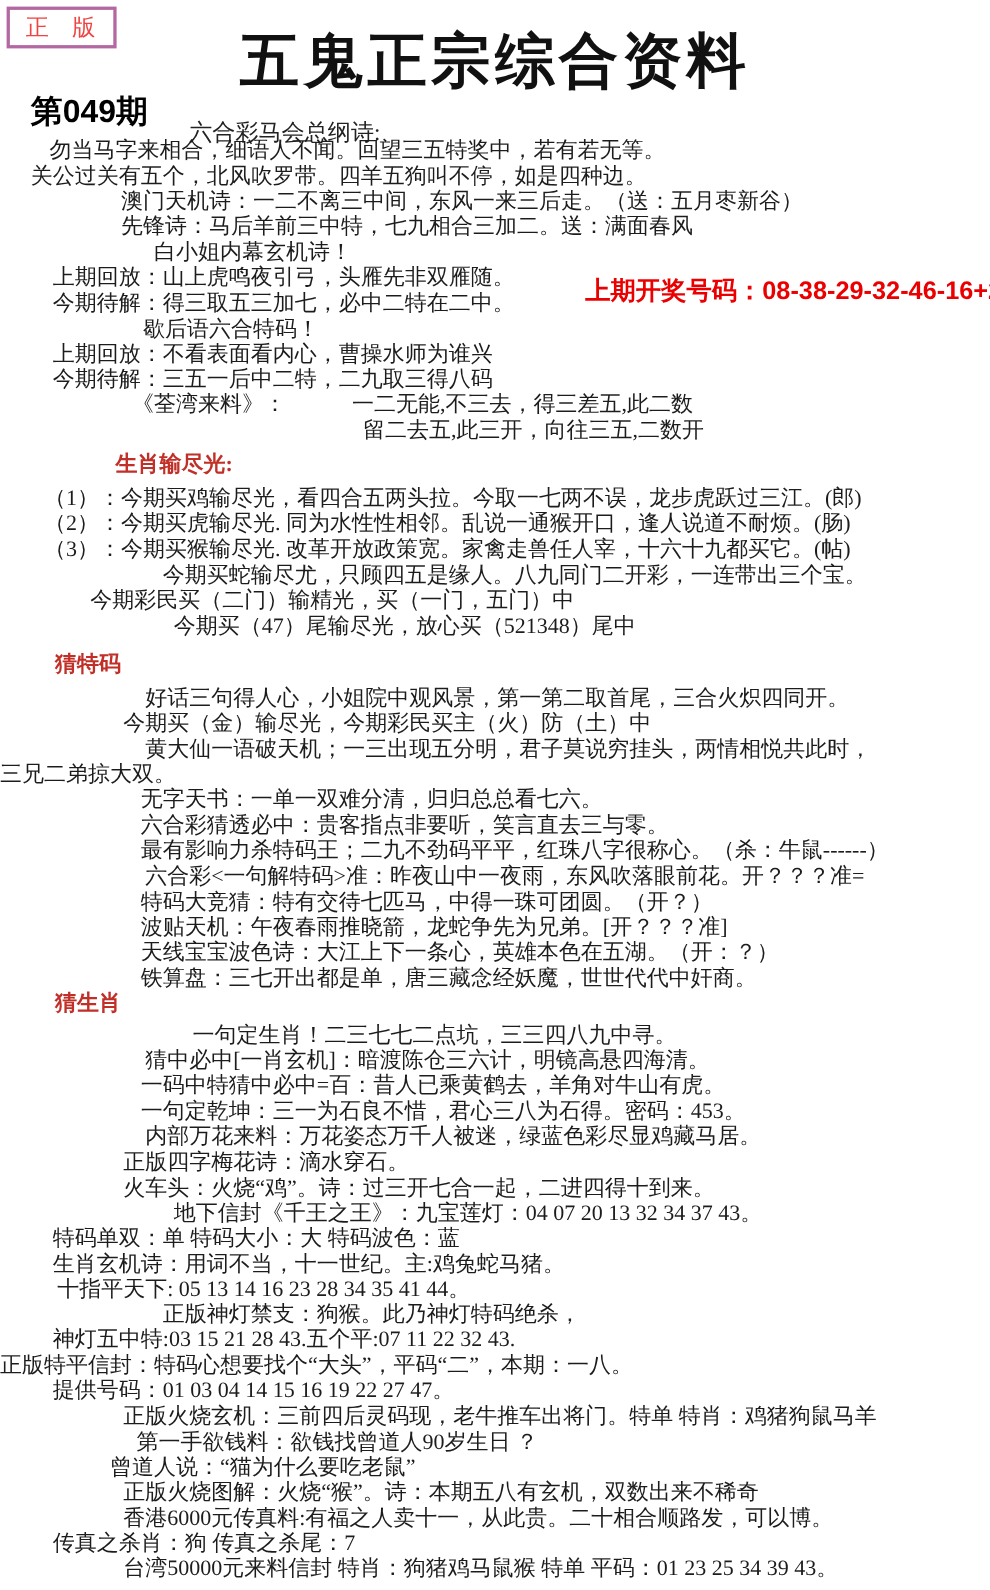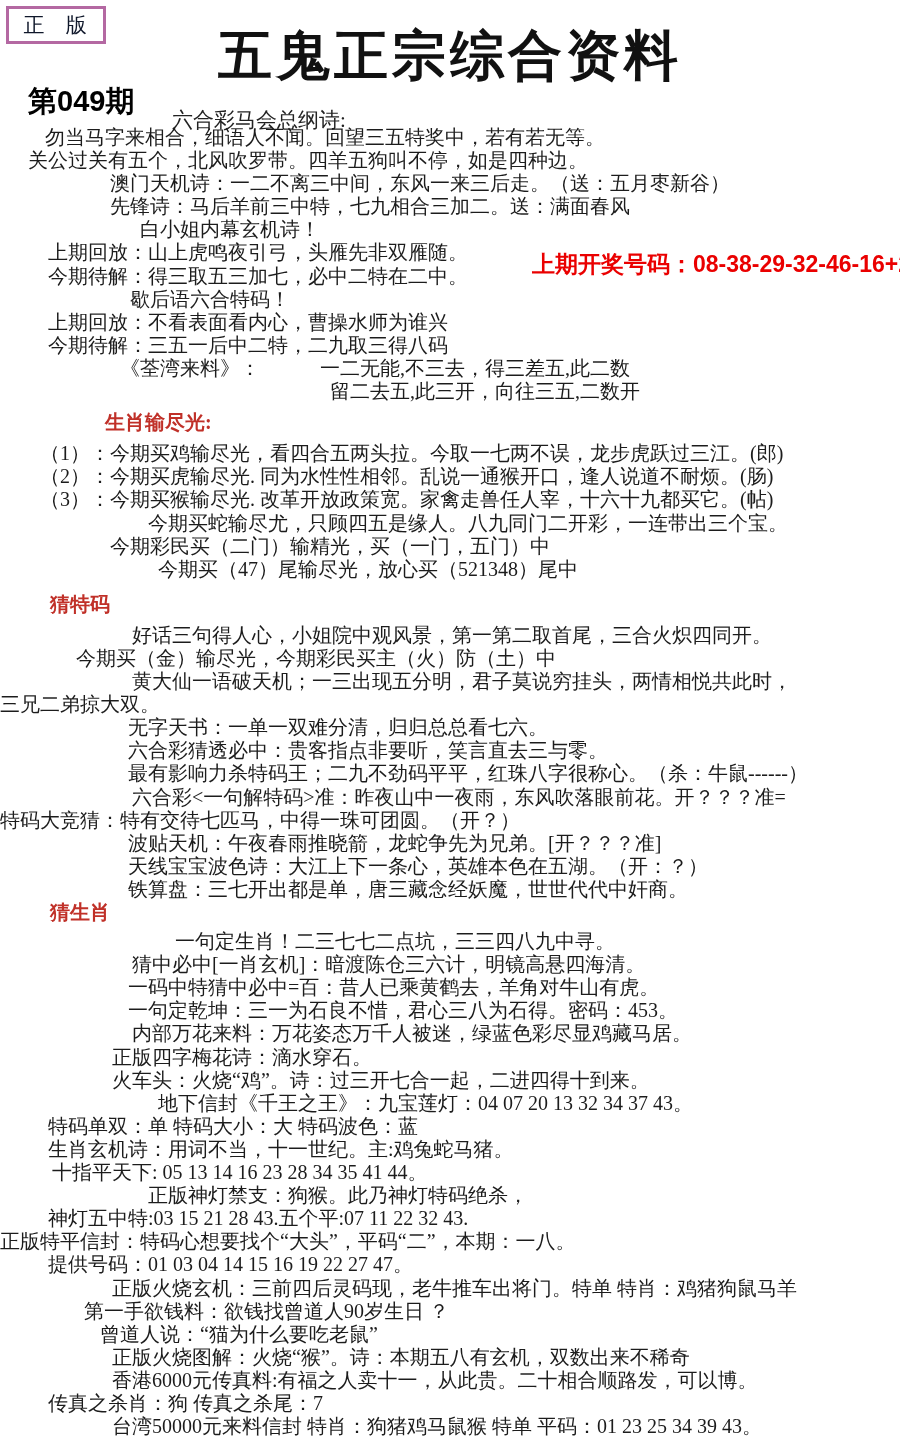--- a/index.html
+++ b/index.html
@@ -9,21 +9,21 @@
     background:#ffffff;
     overflow:hidden;
     font-family:"Liberation Serif","DejaVu Serif",serif;
     color:#1c1c1c;
   }
   #badge{
     position:absolute;left:6px;top:6px;
     width:100px;height:38px;
     border:3px solid #b468a2;
     display:flex;align-items:center;justify-content:center;
-    font-size:21px;letter-spacing:8px;color:#0f172a;
+    font-size:21px;letter-spacing:8px;color:#ef4444;
     padding-left:6px;box-sizing:border-box;
   }
   #title{
     position:absolute;left:0;right:0;top:20px;
     text-align:center;
     font-size:54px;font-weight:bold;letter-spacing:4px;
     color:#111;
   }
   #issue{
     position:absolute;left:28px;top:82px;
@@ -73,52 +73,52 @@
       <div class="line" style="padding-left: 130px;">歇后语六合特码！</div>
       <div class="line" style="padding-left: 48px;">上期回放：不看表面看内心，曹操水师为谁兴</div>
       <div class="line" style="padding-left: 48px;">今期待解：三五一后中二特，二九取三得八码</div>
       <div class="line" style="padding-left: 120px;">《荃湾来料》：　　　一二无能,不三去，得三差五,此二数</div>
       <div class="line" style="padding-left: 330px;">留二去五,此三开，向往三五,二数开</div>
       <div class="line red-header" style="padding-left: 105px; margin-top: 8px;">生肖输尽光:</div>
       <div class="line" style="padding-left: 40px; margin-top: 8px;">（1）：今期买鸡输尽光，看四合五两头拉。今取一七两不误，龙步虎跃过三江。(郎)</div>
       <div class="line" style="padding-left: 40px;">（2）：今期买虎输尽光. 同为水性性相邻。乱说一通猴开口，逢人说道不耐烦。(肠)</div>
       <div class="line" style="padding-left: 40px;">（3）：今期买猴输尽光. 改革开放政策宽。家禽走兽任人宰，十六十九都买它。(帖)</div>
       <div class="line" style="padding-left: 148px;">今期买蛇输尽尤，只顾四五是缘人。八九同门二开彩，一连带出三个宝。</div>
-      <div class="line" style="padding-left: 110px;">今期彩民买（二门）输精光，买（一门，五门）中</div>
+      <div class="line" style="padding-left: 82px;">今期彩民买（二门）输精光，买（一门，五门）中</div>
       <div class="line" style="padding-left: 158px; font-family: Liberation Serif, serif;">今期买（47）尾输尽光，放心买（521348）尾中</div>
       <div class="line red-header" style="padding-left: 50px; margin-top: 12px;">猜特码</div>
       <div class="line" style="padding-left: 132px; margin-top: 8px;">好话三句得人心，小姐院中观风景，第一第二取首尾，三合火炽四同开。</div>
-      <div class="line" style="padding-left: 76px;">今期买（金）输尽光，今期彩民买主（火）防（土）中</div>
+      <div class="line" style="padding-left: 112px;">今期买（金）输尽光，今期彩民买主（火）防（土）中</div>
       <div class="line" style="padding-left: 132px;">黄大仙一语破天机；一三出现五分明，君子莫说穷挂头，两情相悦共此时，</div>
       <div class="line" style="padding-left: 0px;">三兄二弟掠大双。</div>
       <div class="line" style="padding-left: 128px;">无字天书：一单一双难分清，归归总总看七六。</div>
       <div class="line" style="padding-left: 128px;">六合彩猜透必中：贵客指点非要听，笑言直去三与零。</div>
       <div class="line" style="padding-left: 128px;">最有影响力杀特码王；二九不劲码平平，红珠八字很称心。（杀：牛鼠------）</div>
       <div class="line" style="padding-left: 132px;">六合彩&lt;一句解特码&gt;准：昨夜山中一夜雨，东风吹落眼前花。开？？？准=</div>
-      <div class="line" style="">特码大竞猜：特有交待七匹马，中得一珠可团圆。（开？）</div>
+      <div class="line" style="padding-left: 128px;">特码大竞猜：特有交待七匹马，中得一珠可团圆。（开？）</div>
       <div class="line" style="padding-left: 128px;">波贴天机：午夜春雨推晓箭，龙蛇争先为兄弟。[开？？？准]</div>
       <div class="line" style="padding-left: 128px;">天线宝宝波色诗：大江上下一条心，英雄本色在五湖。（开：？）</div>
       <div class="line" style="padding-left: 128px;">铁算盘：三七开出都是单，唐三藏念经妖魔，世世代代中奸商。</div>
       <div class="line red-header" style="padding-left: 50px;">猜生肖</div>
       <div class="line" style="padding-left: 175px; margin-top: 6px;">一句定生肖！二三七七二点坑，三三四八九中寻。</div>
       <div class="line" style="padding-left: 132px;">猜中必中[一肖玄机]：暗渡陈仓三六计，明镜高悬四海清。</div>
       <div class="line" style="padding-left: 128px;">一码中特猜中必中=百：昔人已乘黄鹤去，羊角对牛山有虎。</div>
       <div class="line" style="padding-left: 128px;">一句定乾坤：三一为石良不惜，君心三八为石得。密码：453。</div>
       <div class="line" style="padding-left: 132px;">内部万花来料：万花姿态万千人被迷，绿蓝色彩尽显鸡藏马居。</div>
       <div class="line" style="padding-left: 112px;">正版四字梅花诗：滴水穿石。</div>
       <div class="line" style="padding-left: 112px;">火车头：火烧“鸡”。诗：过三开七合一起，二进四得十到来。</div>
       <div class="line" style="padding-left: 158px;">地下信封《千王之王》：九宝莲灯：04 07 20 13 32 34 37 43。</div>
       <div class="line" style="padding-left: 48px;">特码单双：单 特码大小：大 特码波色：蓝</div>
       <div class="line" style="padding-left: 48px;">生肖玄机诗：用词不当，十一世纪。主:鸡兔蛇马猪。</div>
       <div class="line" style="padding-left: 52px;">十指平天下: 05 13 14 16 23 28 34 35 41 44。</div>
       <div class="line" style="padding-left: 148px;">正版神灯禁支：狗猴。此乃神灯特码绝杀，</div>
       <div class="line" style="padding-left: 48px;">神灯五中特:03 15 21 28 43.五个平:07 11 22 32 43.</div>
       <div class="line" style="">正版特平信封：特码心想要找个“大头”，平码“二”，本期：一八。</div>
       <div class="line" style="padding-left: 48px;">提供号码：01 03 04 14 15 16 19 22 27 47。</div>
       <div class="line" style="padding-left: 112px;">正版火烧玄机：三前四后灵码现，老牛推车出将门。特单 特肖：鸡猪狗鼠马羊</div>
-      <div class="line" style="padding-left: 84px;">第一手欲钱料：欲钱找曾道人90岁生日 ？</div>
+      <div class="line" style="padding-left: 109px; margin-left: 15px;">第一手欲钱料：欲钱找曾道人90岁生日 ？</div>
       <div class="line" style="padding-left: 100px;">曾道人说：“猫为什么要吃老鼠”</div>
       <div class="line" style="padding-left: 112px;">正版火烧图解：火烧“猴”。诗：本期五八有玄机，双数出来不稀奇</div>
       <div class="line" style="padding-left: 112px;">香港6000元传真料:有福之人卖十一，从此贵。二十相合顺路发，可以博。</div>
       <div class="line" style="padding-left: 48px;">传真之杀肖：狗 传真之杀尾：7</div>
       <div class="line" style="padding-left: 112px;">台湾50000元来料信封 特肖：狗猪鸡马鼠猴 特单 平码：01 23 25 34 39 43。</div>
     </div>
 </div>
 
 </body></html>

